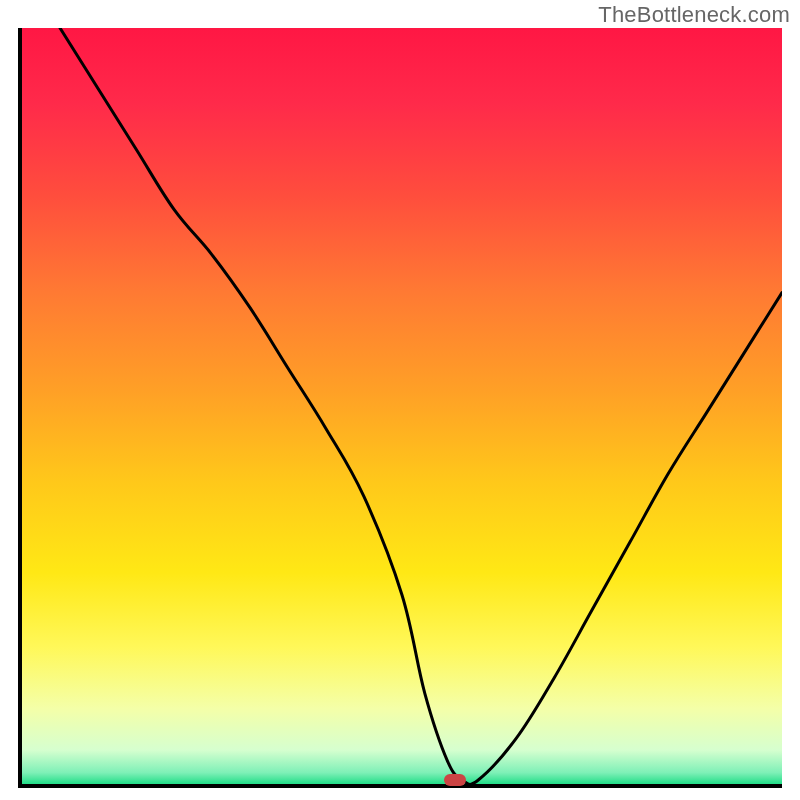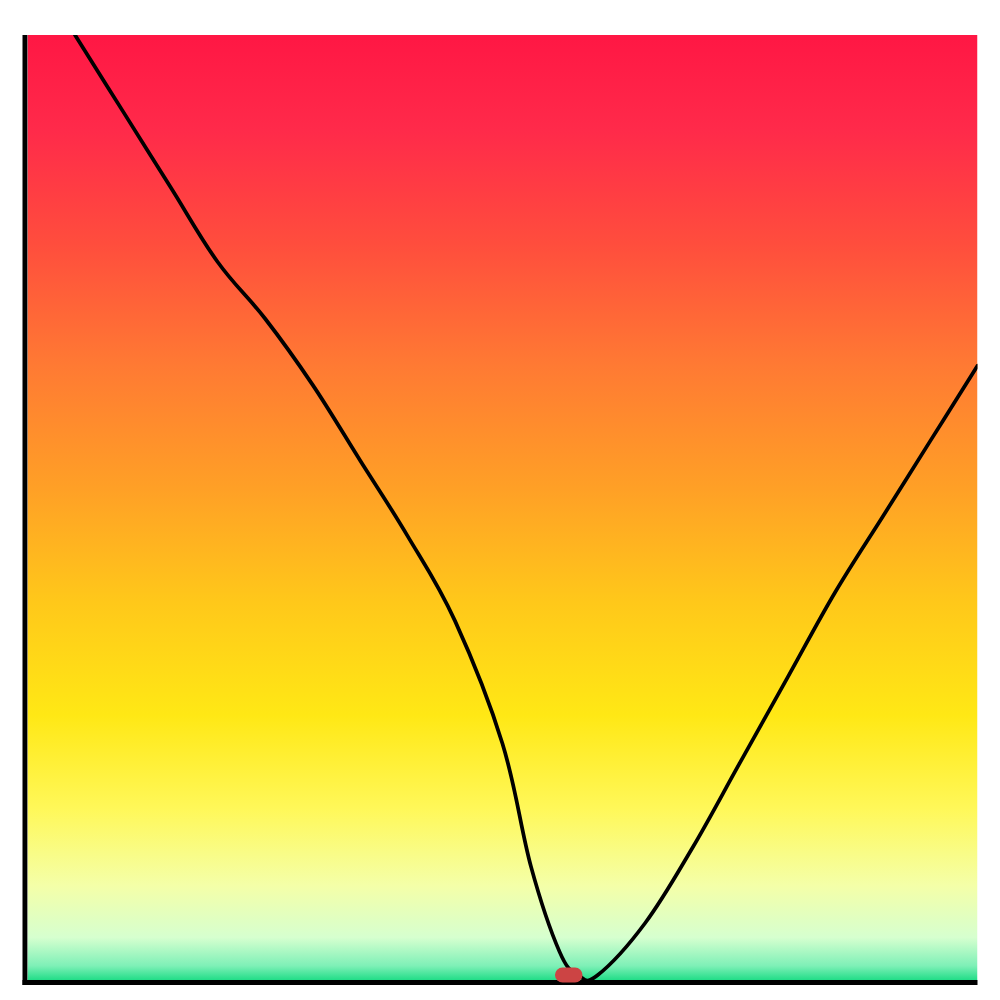--- a/index.html
+++ b/index.html
@@ -56,20 +56,21 @@
     height: 12px;
     border-radius: 6px;
     background: #cc4444;
     transform: translate(-50%, -50%);
   }
 </style>
 </head>
 <body>
 
 <div class="container">
+  <div class="watermark">TheBottleneck.com</div>
 
   <div class="plot">
     <div class="plot-inner">
       <svg class="curve" viewBox="0 0 760 756" preserveAspectRatio="none">
         <defs>
           <linearGradient id="bg-grad" x1="0" y1="0" x2="0" y2="1">
               <stop offset="0%" stop-color="#ff1744"></stop>
               <stop offset="10%" stop-color="#ff2a4a"></stop>
               <stop offset="22%" stop-color="#ff4d3d"></stop>
               <stop offset="35%" stop-color="#ff7a33"></stop>

